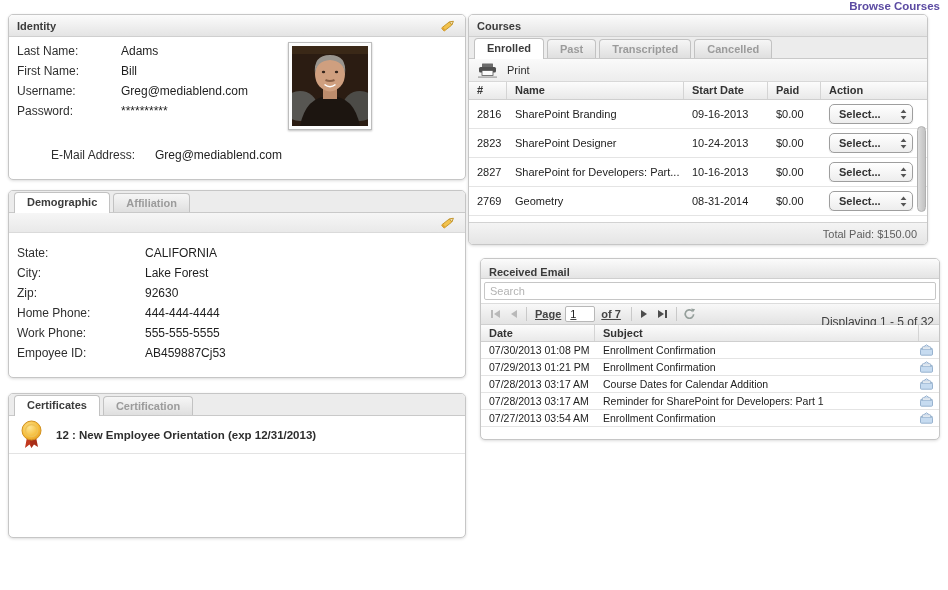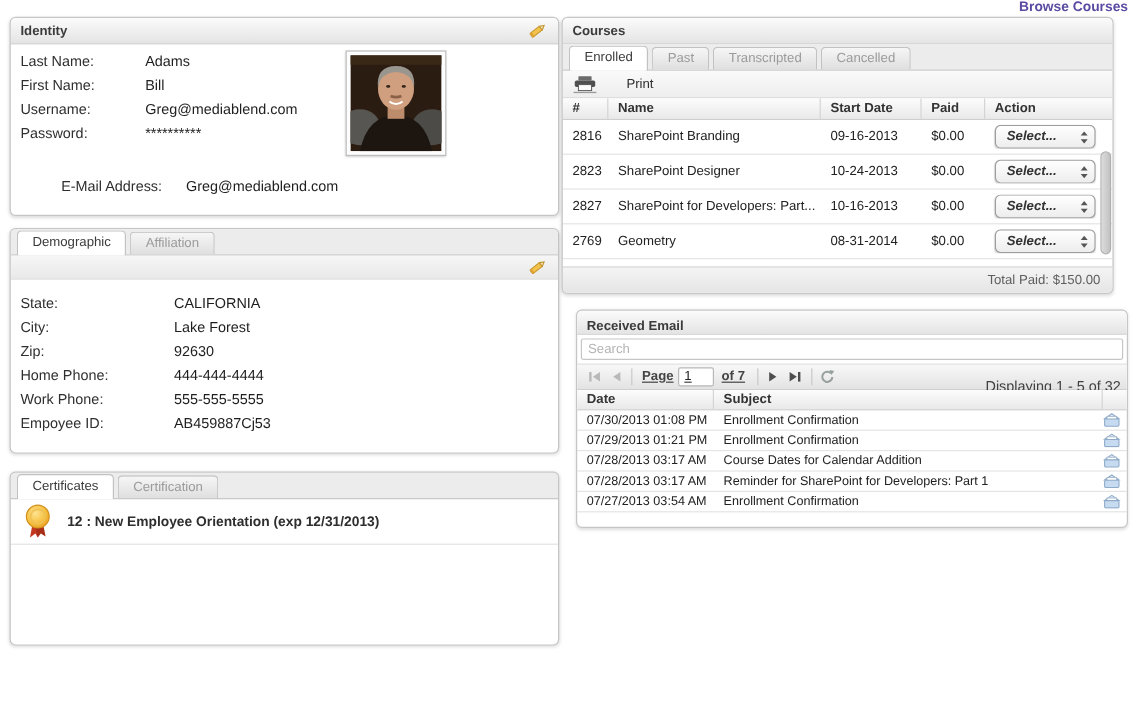--- a/index.html
+++ b/index.html
@@ -31,21 +31,21 @@
 
   
   .tabstrip {
     height:22px; flex:none; background:#ececec;
     border-bottom:1px solid #c9c9c9; display:flex; align-items:flex-end; padding-left:5px;
   }
   .tab {
     height:19px; line-height:18px; padding:0 12px; margin-right:3px;
     border:1px solid #c2c2c2; border-bottom:none; border-radius:4px 4px 0 0;
     background:linear-gradient(#f6f6f6,#dfdfdf);
-    color:#9b9b9b; font-weight:normal; cursor:pointer; position:relative;
+    color:#9b9b9b; font-weight:bold; cursor:pointer; position:relative;
   }
   .tab.active { background:#fff; color:#3b3b3b; height:21px; margin-bottom:-1px; z-index:2; }
 
   .subheader {
     height:20px; flex:none; background:linear-gradient(#f6f6f6,#e9e9e9);
     border-bottom:1px solid #dadada; display:flex; align-items:center; padding:0 8px;
   }
   .subheader .spacer { flex:1; }
 
   
@@ -65,37 +65,37 @@
   
   .cert-row { display:flex; align-items:center; padding:6px 10px; border-bottom:1px solid #e3e3e3; height:38px; }
   .cert-text { margin-left:12px; font-weight:bold; color:#2e2e2e; font-size:11.5px; }
 
   
   .c-toolbar {
     height:23px; flex:none; background:linear-gradient(#fafafa,#ededed);
     border-bottom:1px solid #d8d8d8; display:flex; align-items:center; padding:0 8px;
   }
   .print-btn { display:flex; align-items:center; cursor:pointer; }
-  .print-btn span { margin-left:24px; color:#2e2e2e; }
+  .print-btn span { margin-left:9px; color:#2e2e2e; }
   .grid-head { display:flex; flex:none; height:18px; background:linear-gradient(#fcfcfc,#e9e9e9); border-bottom:1px solid #cfcfcf; }
   .gh-cell {
     font-weight:bold; color:#333; padding:2px 0 0 8px;
     border-right:1px solid #d4d4d4; cursor:pointer; white-space:nowrap; overflow:hidden;
   }
   .rows-wrap { position:relative; flex:none; }
   .grid-row { display:flex; align-items:center; height:29px; border-bottom:1px solid #e4e4e4; cursor:pointer; }
   .gr-cell { padding-left:8px; white-space:nowrap; overflow:hidden; color:#222; }
   .w-id{width:38px;} .w-name{width:177px;} .w-date{width:84px;} .w-paid{width:53px;} .w-act{width:94px;}
   .mac-select {
     width:84px; height:20px; border:1px solid #9e9e9e; border-radius:5px;
     background:linear-gradient(#ffffff,#ededed);
     display:flex; align-items:center; padding:0 5px 0 9px; cursor:pointer;
     box-shadow:0 1px 1px rgba(0,0,0,.15); font-size:11px; color:#333; font-weight:bold;
   }
-  .mac-select .sel-label { flex:1;font-style:italic; }
+  .mac-select .sel-label { flex:1; }
   .scroll-thumb {
     position:absolute; right:1px; top:26px; width:9px; height:86px;
     background:linear-gradient(90deg,#dcdcdc,#c2c2c2); border:1px solid #b0b0b0; border-radius:5px; cursor:pointer;
   }
   .c-footer {
     margin-top:auto; height:22px; flex:none;
     background:linear-gradient(#f4f4f4,#e5e5e5); border-top:1px solid #d2d2d2;
     display:flex; align-items:center; justify-content:flex-end; padding:0 10px; color:#5e5e5e;
   }
 

